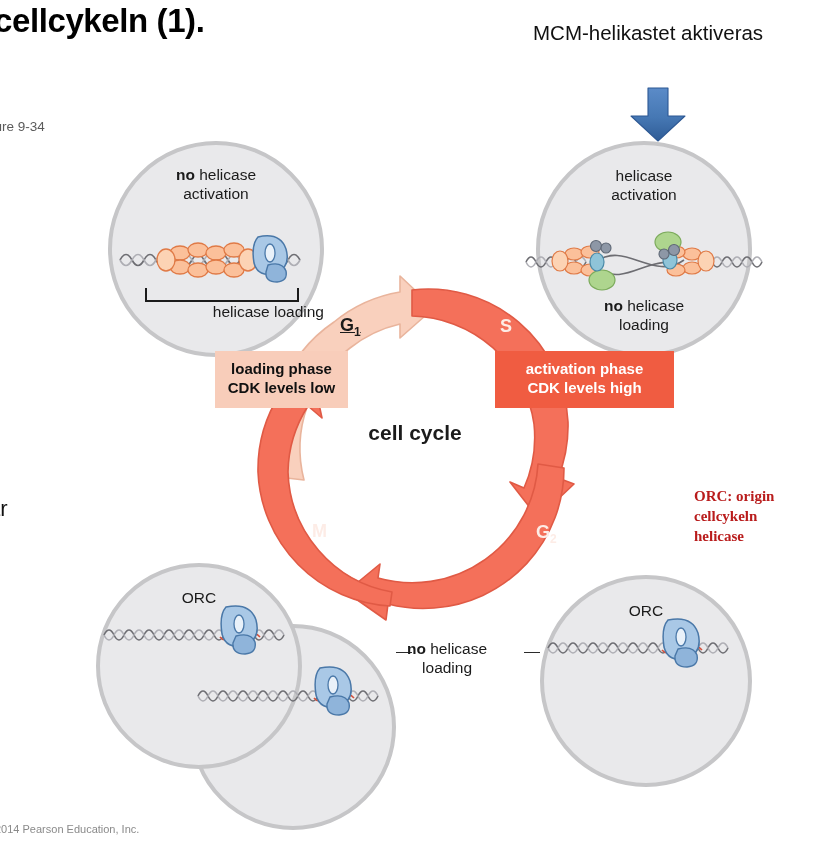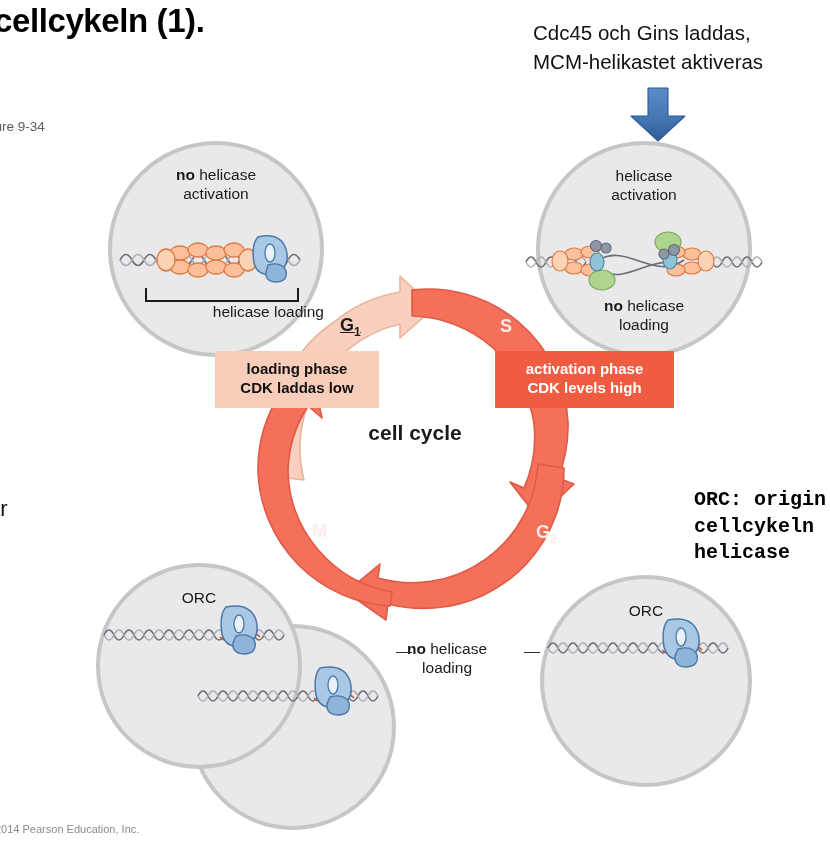--- a/index.html
+++ b/index.html
@@ -67,24 +67,24 @@
     color: #111111;
     line-height: 1.55;
     white-space: nowrap;
   }
 
   
   .orc-legend {
     position: absolute;
     left: 694px;
     top: 487px;
-    font-size: 20px;
+    font-size: 15px;
     font-weight: bold;
-    font-family: Liberation Mono, monospace;
-    color: #000000;
+    font-family: Liberation Serif, serif;
+    color: #b91c1c;
     line-height: 1.33;
     white-space: nowrap;
   }
 
   
   .copyright {
     position: absolute;
     left: -5px;
     top: 823px;
     font-size: 11px;
@@ -158,21 +158,21 @@
     position: absolute;
     padding: 9px 10px 10px;
     font-size: 15px;
     font-weight: bold;
     line-height: 1.26;
     text-align: center;
     white-space: nowrap;
     box-sizing: border-box;
   }
   .phase-box-loading {
-    left: 215px; top: 351px; width: 164px;
+    left: 215px; top: 351px; width: 133px;
     background: #f8cdba;
     color: #111111;
   }
   .phase-box-activation {
     left: 495px; top: 351px; width: 179px;
     background: #f05c41;
     color: #ffffff;
   }
 
   
@@ -193,21 +193,20 @@
     border-top: 1.6px solid #2b2b2b;
     z-index: 5;
   }
 </style>
 </head>
 <body>
 
 <div class="slide-title">cellcykeln (1).</div>
 
 <div class="annotation">
-  <div>Cdc45 och Gins laddas,</div>
   <div>MCM-helikastet aktiveras</div>
 </div>
 
 <div class="blue-arrow">
   <svg width="62" height="58" viewBox="0 0 62 58">
     <defs>
       <linearGradient id="blueGrad" x1="0" y1="0" x2="0" y2="1">
         <stop offset="0%" stop-color="#5b8bc8"></stop>
         <stop offset="55%" stop-color="#4678b4"></stop>
         <stop offset="100%" stop-color="#2f5c96"></stop>
@@ -362,21 +361,21 @@
   <span>G</span><sub>2</sub>
 </div>
 <div class="phase-letter letter-m">
   <span>M</span>
 </div>
 
 <div class="center-text">cell cycle</div>
 
 <div class="phase-box phase-box-loading">
   <div>loading phase</div>
-  <div>CDK laddas low</div>
+  <div>CDK levels low</div>
 </div>
 <div class="phase-box phase-box-activation">
   <div>activation phase</div>
   <div>CDK levels high</div>
 </div>
 
 <div class="cell cell-bl-b"></div>
 <div class="cell cell-bl-a"></div>
 
 <div class="cell-label" style="left:96px; top:588px; width:206px; z-index:4;">ORC</div>

